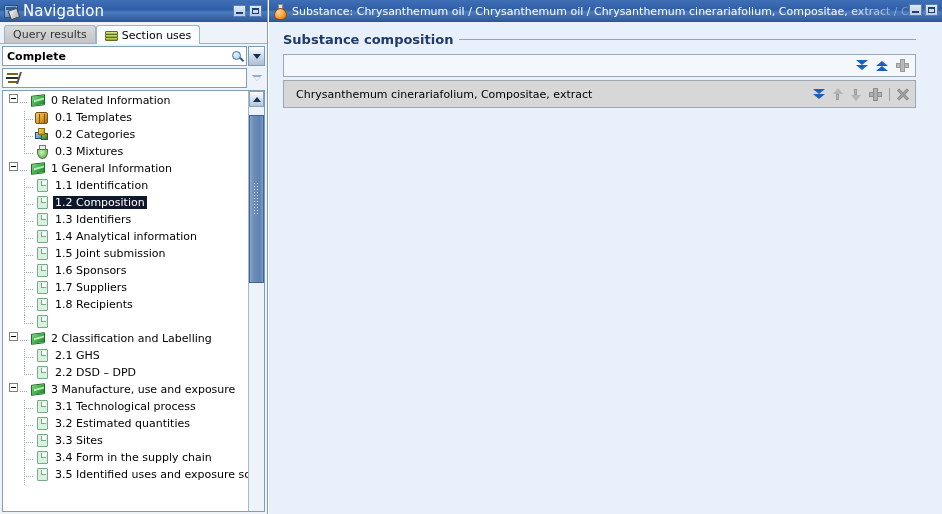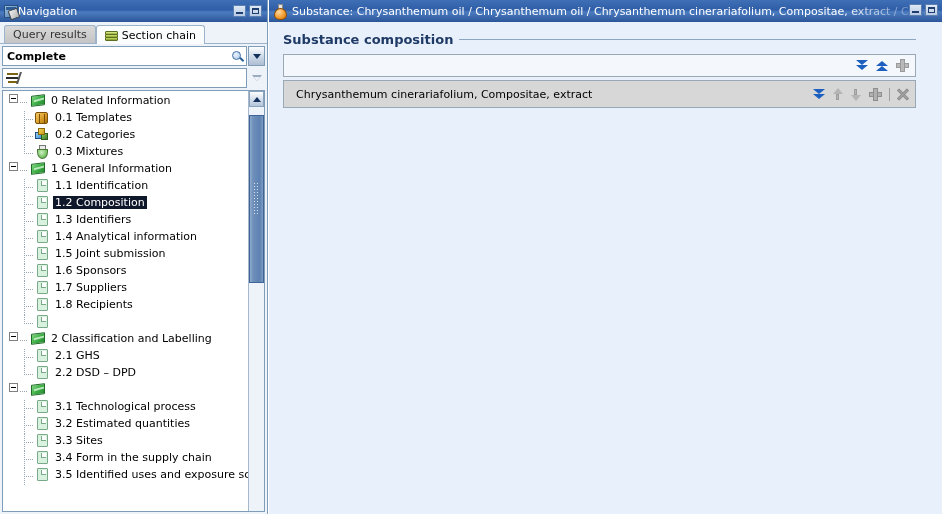--- a/index.html
+++ b/index.html
@@ -22,23 +22,23 @@
     display: flex; flex-direction: column;
   }
   .titlebar {
     height: 22px; flex: 0 0 22px;
     background: linear-gradient(to bottom, #3f6fb5 0%, #2f5ea8 45%, #4c7cc0 55%, #2b5599 100%);
     display: flex; align-items: center;
     padding: 0 2px 0 4px;
     color: #ffffff;
   }
   .titlebar .tb-title {
-    font-size: 11px; color: #fff;
+    font-size: 15px; color: #fff;
     white-space: nowrap; overflow: hidden;
-    flex: 1 1 auto;
+    margin-left: 5px; flex: 1 1 auto;
   }
   .win-btns { display: flex; gap: 3px; align-items: center; padding-right: 3px; }
   .win-btn {
     width: 13px; height: 12px;
     background: linear-gradient(to bottom,#dfe9f5,#b9cbe3);
     border: 1px solid #5b7fae;
     position: relative;
   }
   .win-btn.min::after {
     content: ""; position: absolute; left: 2px; right: 2px; bottom: 2px;
@@ -378,21 +378,21 @@
     <div class="tabstrip">
       <div class="tab inactive">
         <span>Query results</span>
       </div>
       <div class="tab active">
         <span class="tab-icon-stack">
             <i></i>
             <i></i>
             <i></i>
           </span>
-        <span>Section chain</span>
+        <span>Section uses</span>
       </div>
     </div>
 
     <div class="nav-controls">
       <div class="combo-row">
         <div class="combo-field">
           <span class="val">Complete</span>
           <span class="magnifier"></span>
         </div>
         <div class="combo-btn">
@@ -557,20 +557,21 @@
             </span>
             <span class="lbl">2.2 DSD – DPD</span>
           </div>
           <div class="tnode">
             <span class="indent" style="width: 6px;"></span>
             <span class="expander"></span>
             <span class="stub"></span>
             <span class="ico">
               <span class="ico-book" style="position: absolute; left: 0px; top: 0px;"></span>
             </span>
+            <span class="lbl">3 Manufacture, use and exposure</span>
           </div>
           <div class="tnode">
             <span class="indent" style="width: 19px;"></span>
             <span class="elbow"></span>
             <span class="ico">
               <span class="ico-doc" style="position: absolute; left: 0px; top: 0px;"></span>
             </span>
             <span class="lbl">3.1 Technological process</span>
           </div>
           <div class="tnode">

